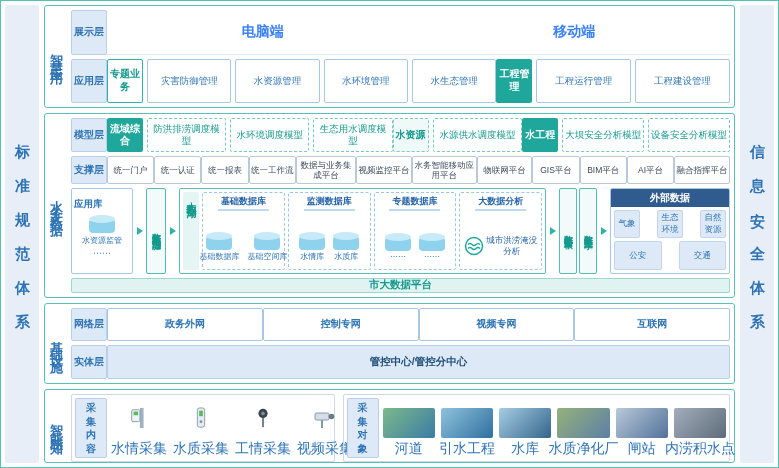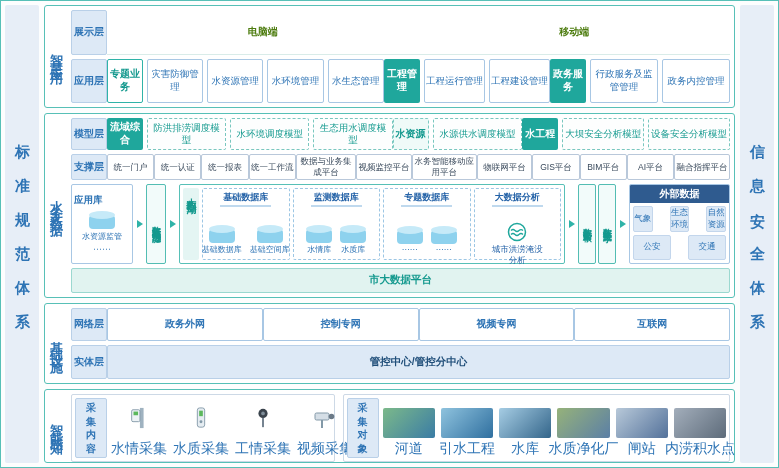--- a/index.html
+++ b/index.html
@@ -6,21 +6,21 @@
   html,body{width:779px;height:468px;background:#fff}
   .page{width:779px;height:468px;background:#fdfefe;border:1px solid #57c0b7;display:flex;gap:5px;padding:4px;font-family:"Liberation Sans",sans-serif}
   .side-bar{width:34px;flex:none;background:#e7eef7;color:#2e74b5;font-size:15px;font-weight:bold;writing-mode:vertical-rl;letter-spacing:34px;display:flex;align-items:center;justify-content:center;border-radius:2px}
   .main{flex:1;display:flex;flex-direction:column;gap:5px;min-width:0}
   .section{display:flex;border:1px solid #57c0b7;border-radius:3px;background:#fff;min-height:0}
   .sec-label{width:22px;flex:none;writing-mode:vertical-rl;letter-spacing:6px;color:#2e74b5;font-weight:bold;font-size:13px;display:flex;align-items:center;justify-content:center}
   .sec-body{flex:1;display:flex;flex-direction:column;gap:4px;padding:4px;min-width:0;min-height:0}
   .row{display:flex;min-height:0;flex:1}
   .row-label{width:36px;flex:none;background:#dde9f6;border:1px solid #b9d0e8;border-radius:2px;color:#2e74b5;font-weight:bold;font-size:10px;display:flex;align-items:center;justify-content:center;text-align:center;line-height:1.25;padding:2px}
   .display-content{flex:1;display:flex;align-items:center;border-bottom:1px solid #d9ece9}
-  .display-item{flex:1;text-align:center;font-size:10px;font-weight:bold;color:#4d7c0f}
+  .display-item{flex:1;text-align:center;font-size:14px;font-weight:bold;color:#3b82f6}
   .group{display:flex;gap:4px;min-width:0}
   .grp-label{width:36px;flex:none;border-radius:2px;font-size:10px;font-weight:bold;display:flex;align-items:center;justify-content:center;text-align:center;line-height:1.25;padding:2px}
   .grp-outline{border:1px solid #2fb3a8;color:#14998e;background:#fff}
   .grp-filled{background:#1fa79c;color:#fff}
   .grp-soft{border:1px dashed #7ccac2;color:#14998e;background:#effaf8}
   .app-box{flex:1;border:1px solid #a8c7e4;border-radius:2px;background:#fff;color:#2e74b5;font-size:9.5px;display:flex;align-items:center;justify-content:center;text-align:center;line-height:1.3;padding:1px;min-width:0}
   .model-box{flex:1;border:1px dashed #79c7bf;border-radius:2px;background:#fdfefe;color:#159a8f;font-size:9.5px;display:flex;align-items:center;justify-content:center;text-align:center;line-height:1.3;padding:1px;min-width:0}
   .sup-box{flex:1;border:1px solid #b9c8da;border-radius:2px;color:#3a4a5c;font-size:8.5px;display:flex;align-items:center;justify-content:center;text-align:center;line-height:1.25;padding:1px;min-width:0}
   .flow{flex:3;display:flex;gap:2px;align-items:stretch;min-height:0}
   .arrow{width:9px;flex:none;display:flex;align-items:center;justify-content:center}
@@ -33,28 +33,28 @@
   .dots{font-size:9px;color:#2e74b5}
   .vstrip{flex:none;writing-mode:vertical-rl;letter-spacing:1px;font-size:9px;font-weight:bold;border-radius:2px;display:flex;align-items:center;justify-content:center;text-align:center;padding:3px 1px}
   .teal-strip{border:1px solid #53bdb3;color:#14998e;background:#f2fbfa}
   .w18{width:18px}.w20{width:20px}
   .lake{flex:1;border:1px solid #57c0b7;border-radius:2px;display:flex;gap:3px;padding:3px;min-width:0}
   .lake-label{flex:none;writing-mode:vertical-rl;letter-spacing:2px;font-size:10px;font-weight:bold;color:#14998e;background:#e4f5f3;border-radius:2px;display:flex;align-items:center;padding:2px 1px}
   .lake-group{flex:1;border:1px dashed #9cc6e4;border-radius:2px;display:flex;flex-direction:column;align-items:center;padding:2px;gap:15px;min-width:0}
   .lake-title{font-size:9px;font-weight:bold;color:#2563a8;border-bottom:2px solid #bfd9ee;padding:0 3px 1px;white-space:nowrap}
   .cyl-row{display:flex;gap:8px;flex:1;align-items:center}
   .cyl-item{display:flex;flex-direction:column;align-items:center;gap:1px}
-  .analysis{flex:1;display:flex;flex-direction:column;align-items:center;justify-content:space-between;gap:2px}
+  .analysis{flex:1;display:flex;align-items:center;justify-content:space-between;gap:2px}
   .analysis-label{font-size:8.5px;color:#2563a8;text-align:center;line-height:1.3;width:52px}
-  .external{width:101px;flex:none;border:1px solid #a8c7e4;border-radius:2px;display:flex;flex-direction:column;overflow:hidden}
+  .external{width:120px;flex:none;border:1px solid #a8c7e4;border-radius:2px;display:flex;flex-direction:column;overflow:hidden}
   .ext-header{background:#2f5b8f;color:#fff;font-size:10px;font-weight:bold;text-align:center;padding:2px 0}
   .ext-rows{flex:1;display:flex;flex-direction:column;gap:3px;padding:3px}
   .ext-row{display:flex;gap:17px;flex:1}
   .ext-item{flex:1;background:#dde9f6;border:1px solid #c3d6ec;border-radius:2px;color:#2e74b5;font-size:8.5px;display:flex;align-items:center;justify-content:center;text-align:center}
-  .platform-bar{flex:none;height:25px;background:#e1f3f0;border:1px solid #9bd8d0;border-radius:2px;color:#14998e;font-weight:bold;font-size:10.5px;display:flex;align-items:center;justify-content:center}
+  .platform-bar{flex:none;height:15px;background:#e1f3f0;border:1px solid #9bd8d0;border-radius:2px;color:#14998e;font-weight:bold;font-size:10.5px;display:flex;align-items:center;justify-content:center}
   .infra-bar{flex:1;background:#dde9f6;border:1px solid #b9d0e8;border-radius:2px;color:#1f4e79;font-weight:bold;font-size:10.5px;display:flex;align-items:center;justify-content:center}
   .net-box{flex:1;border:1px solid #a8c7e4;border-radius:2px;background:#fff;color:#2e74b5;font-weight:bold;font-size:10px;display:flex;align-items:center;justify-content:center}
   .percep-row{flex:1;display:flex;gap:8px}
   .percep-block{border:1px solid #cdd9e6;border-radius:2px;display:flex;gap:4px;padding:3px;min-width:0}
   .block-label{width:32px;flex:none;background:#dde9f6;border:1px solid #b9d0e8;border-radius:2px;color:#2e74b5;font-weight:bold;font-size:10px;display:flex;align-items:center;justify-content:center;text-align:center;line-height:1.35;padding:2px 6px}
   .p-items{flex:1;display:flex;gap:6px;align-items:stretch}
   .p-item{flex:1;display:flex;flex-direction:column;align-items:center;justify-content:flex-end;gap:2px;min-width:0}
   .p-label{font-size:14px;color:#2e74b5;text-align:right;white-space:nowrap}
   .icon-wrap{flex:1;display:flex;align-items:center;justify-content:center}
   .photo{width:100%;height:30px;border-radius:2px}
@@ -91,25 +91,20 @@
             <div class="app-box">灾害防御管理</div>
             <div class="app-box">水资源管理</div>
             <div class="app-box">水环境管理</div>
             <div class="app-box">水生态管理</div>
           </div>
           <div class="group" style="flex:2.4">
             <div class="grp-label grp-filled">工程管理</div>
             <div class="app-box">工程运行管理</div>
             <div class="app-box">工程建设管理</div>
           </div>
-          <div class="group" style="flex:2.6">
-            <div class="grp-label grp-filled">政务服务</div>
-            <div class="app-box">行政服务及监管管理</div>
-            <div class="app-box">政务内控管理</div>
-          </div>
         </div>
       </div>
     </section>
 
     <section class="section" style="flex:188">
       <div class="sec-label">水务大数据</div>
       <div class="sec-body">
 
         <div class="row" style="flex:1.2">
           <div class="row-label">模型层</div>

